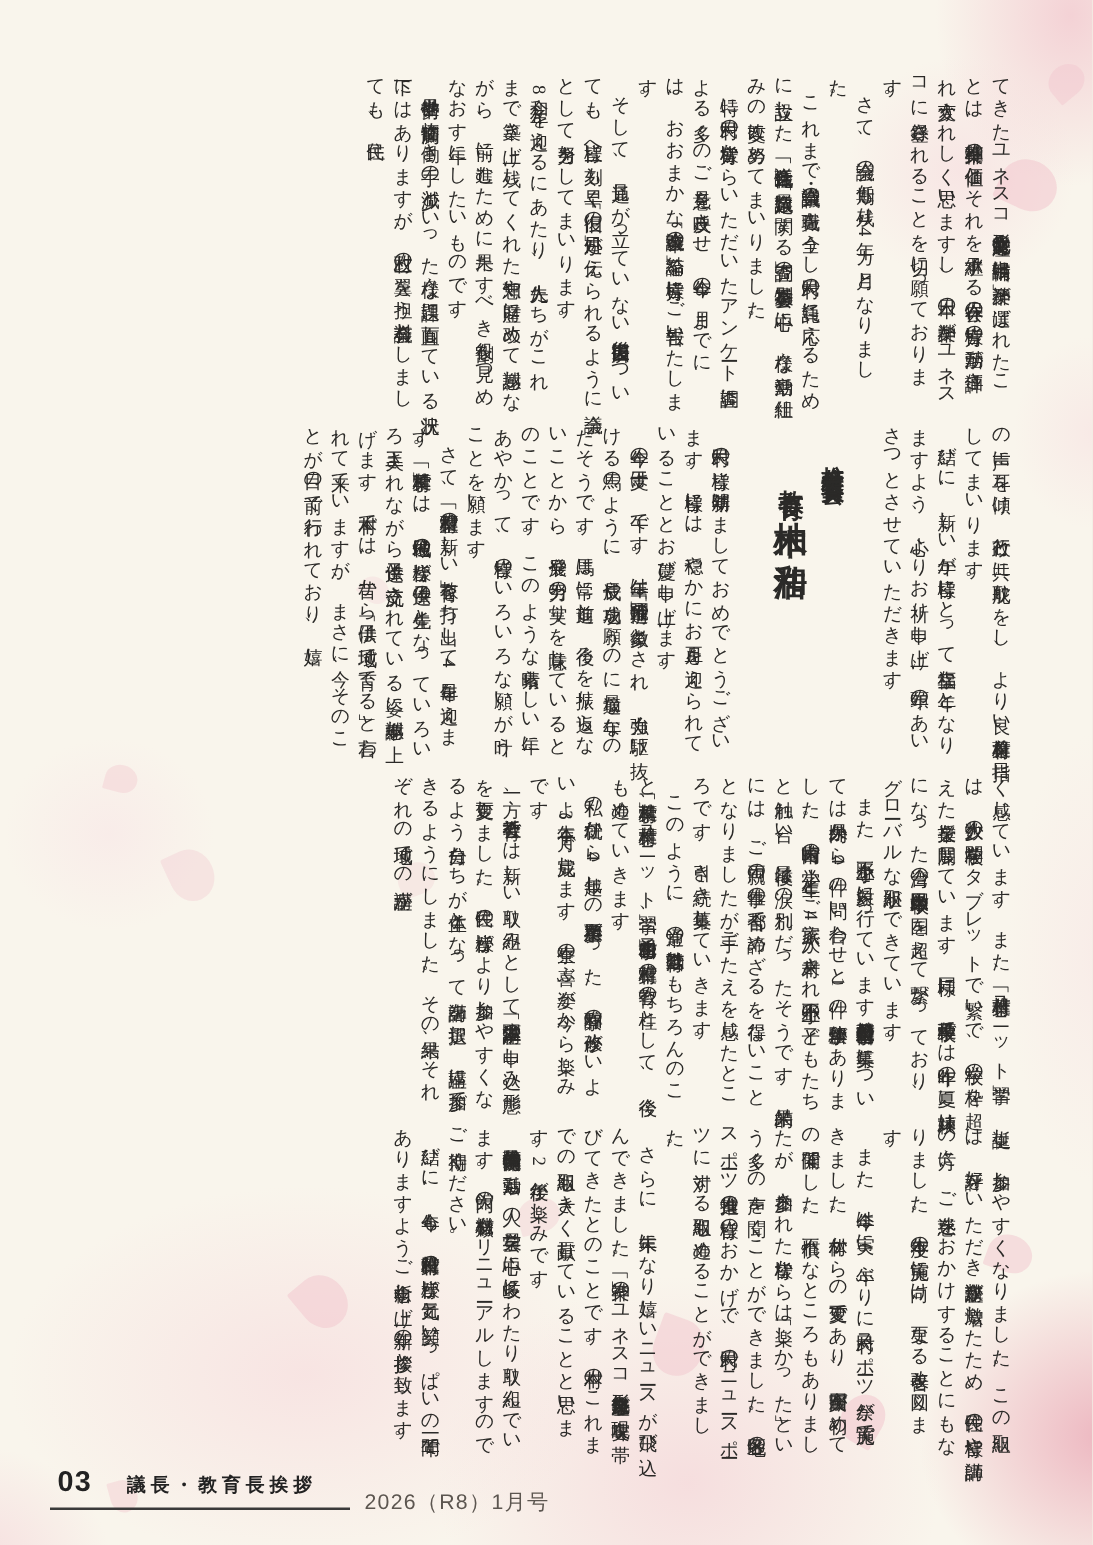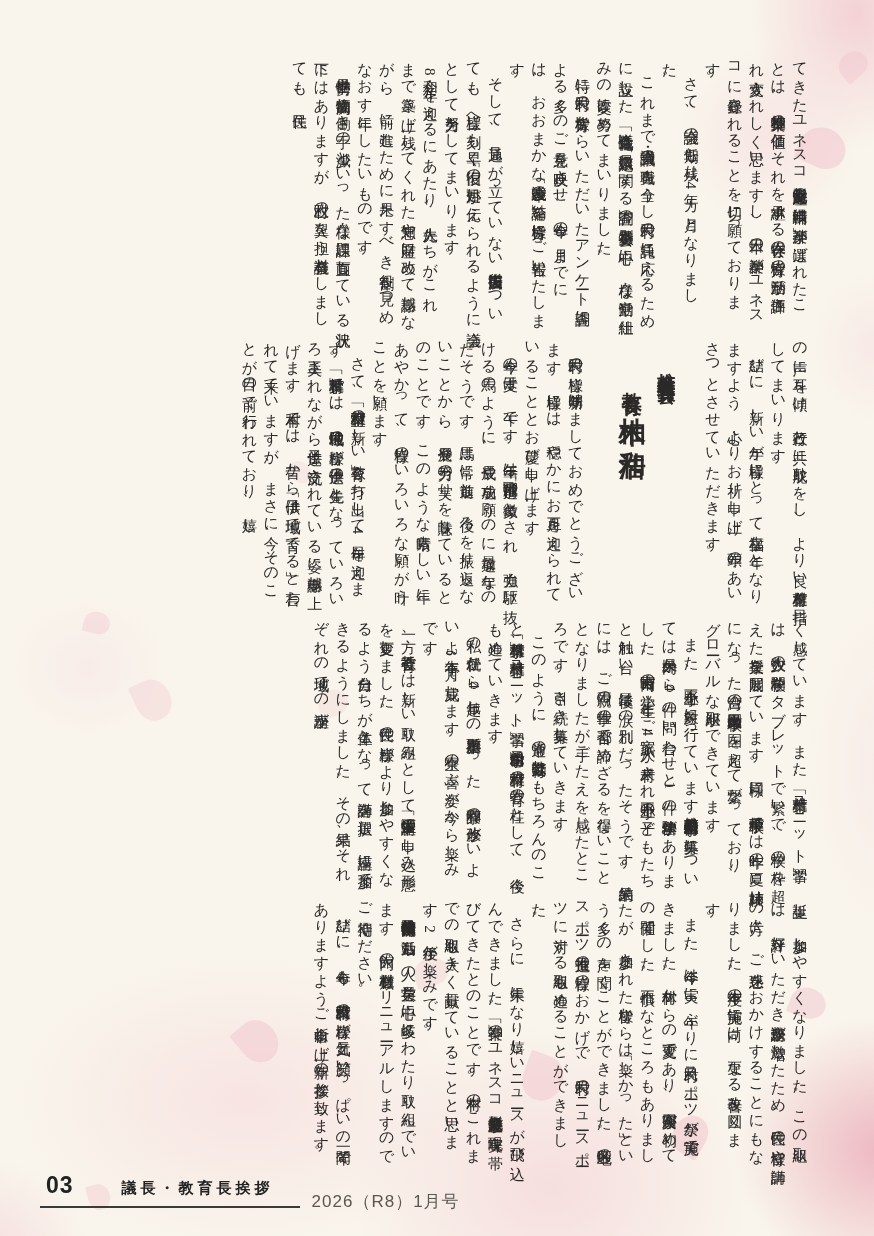--- a/index.html
+++ b/index.html
@@ -87,21 +87,20 @@
   .footer{
     position:absolute;
     left:40px;right:30px;top:1172px;
     display:flex;
     align-items:flex-end;
     font-family:"Liberation Sans","DejaVu Sans",sans-serif;
   }
   .footer-group{
     display:inline-flex;
     align-items:baseline;
-    gap:20px;
     border-bottom:2px solid var(--rule);
     padding:0 26px 7px 6px;
   }
   .page-num{
     font-size:23px;
     font-weight:bold;
     color:#222;
     letter-spacing:1px;
   }
   .footer-title{

